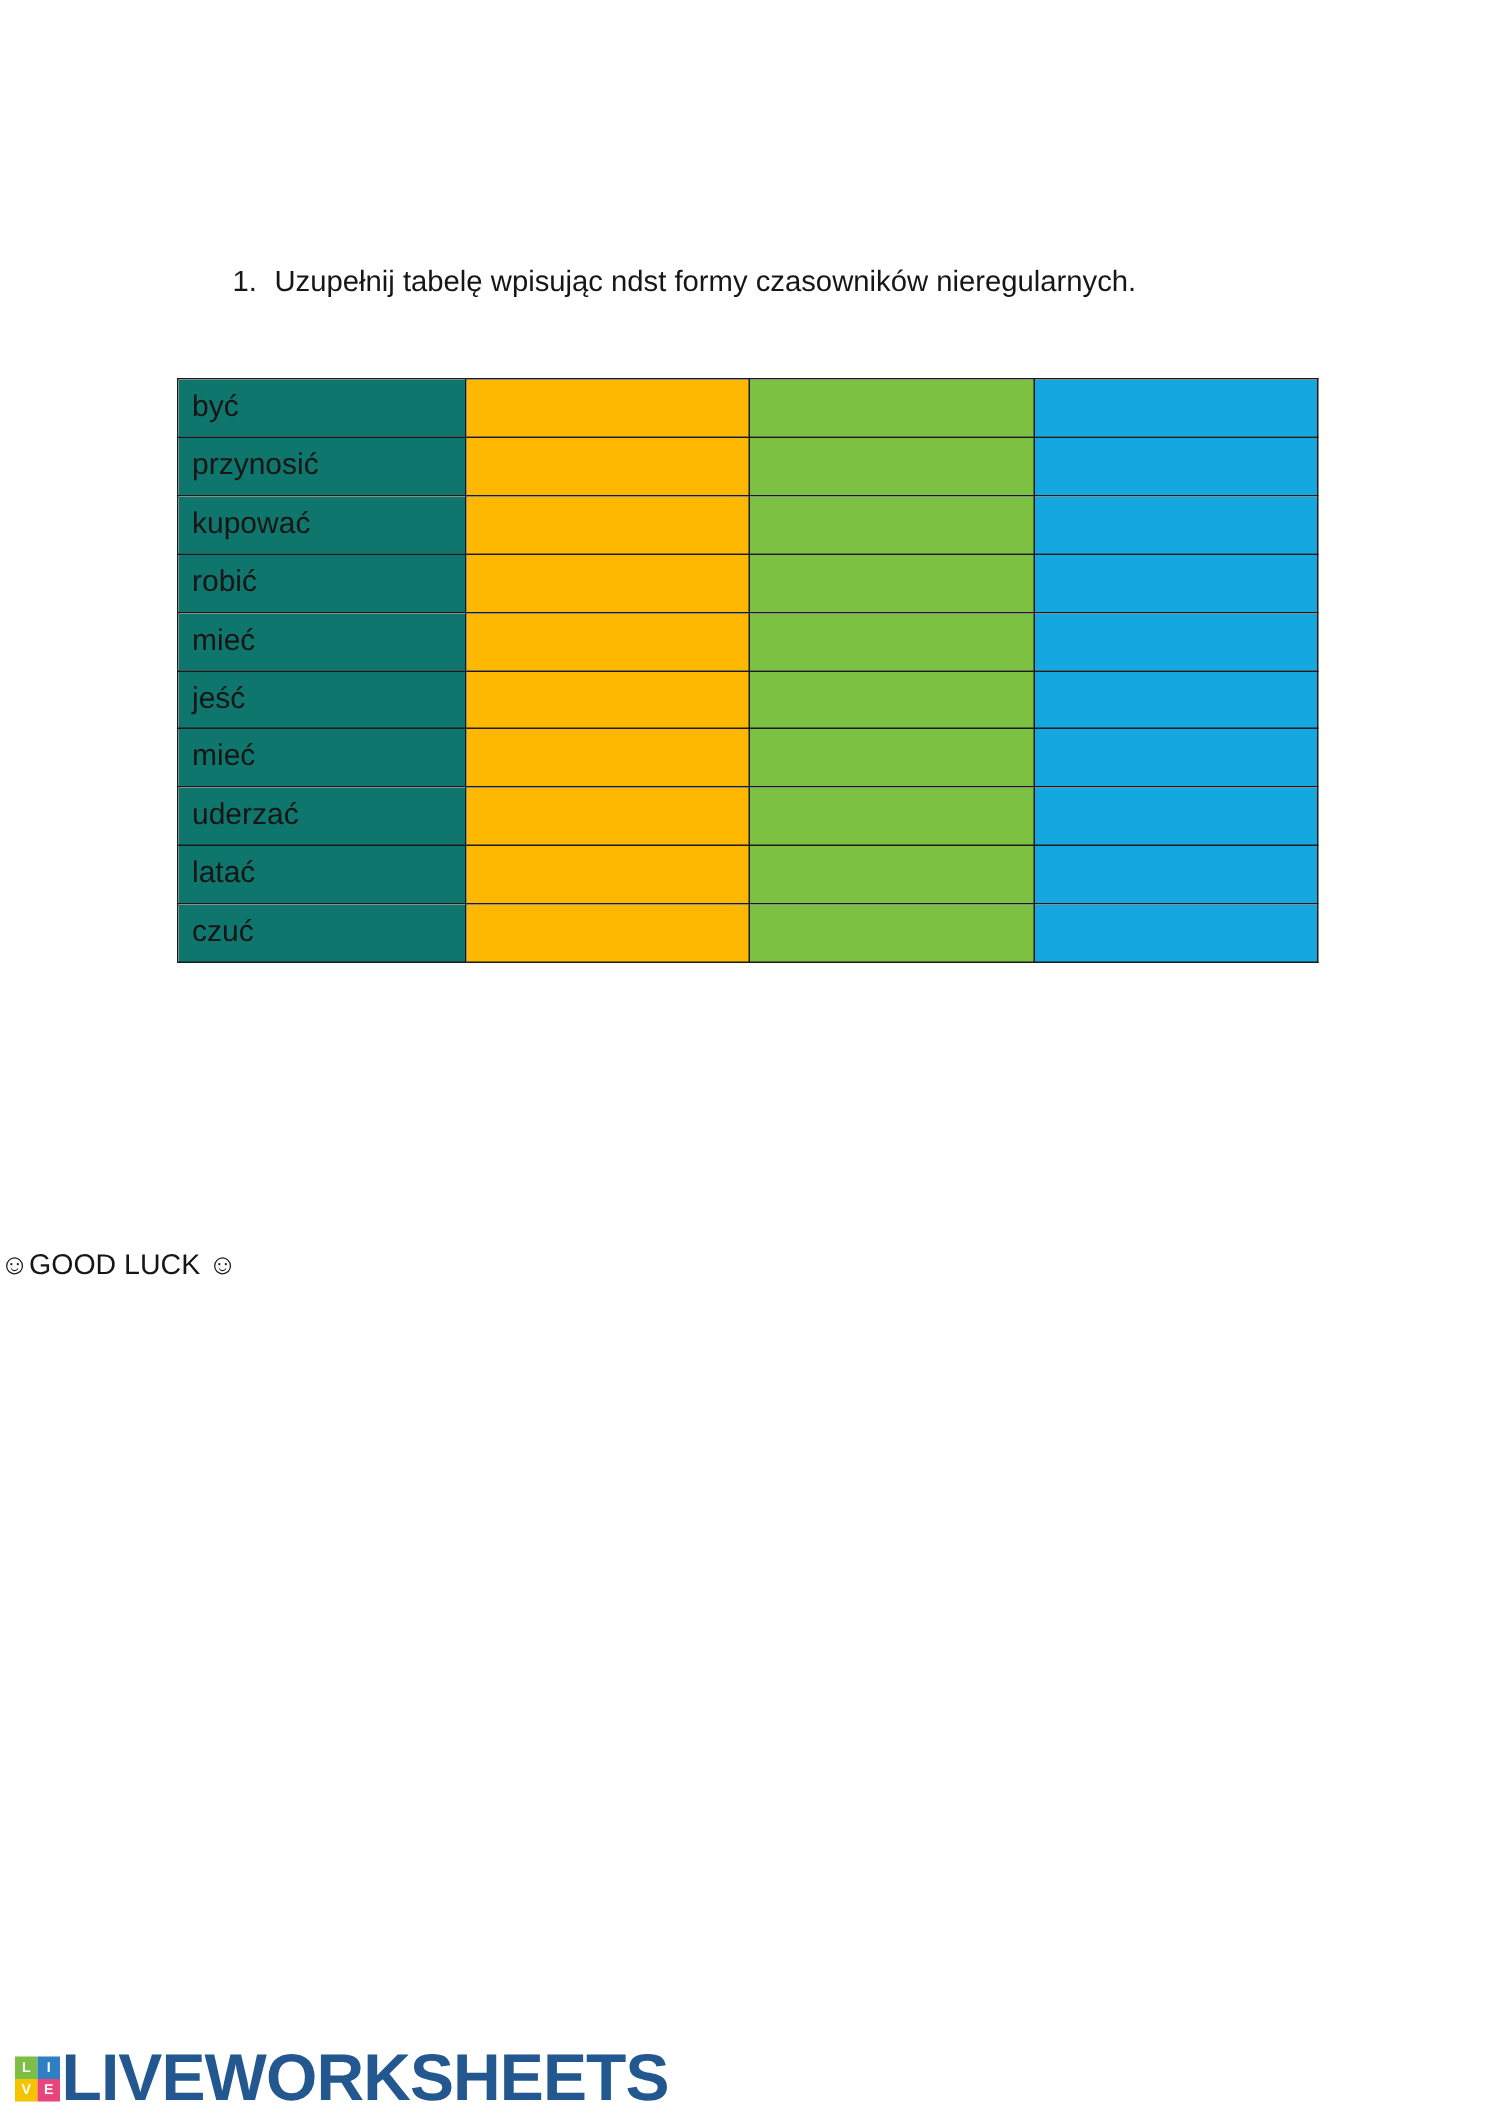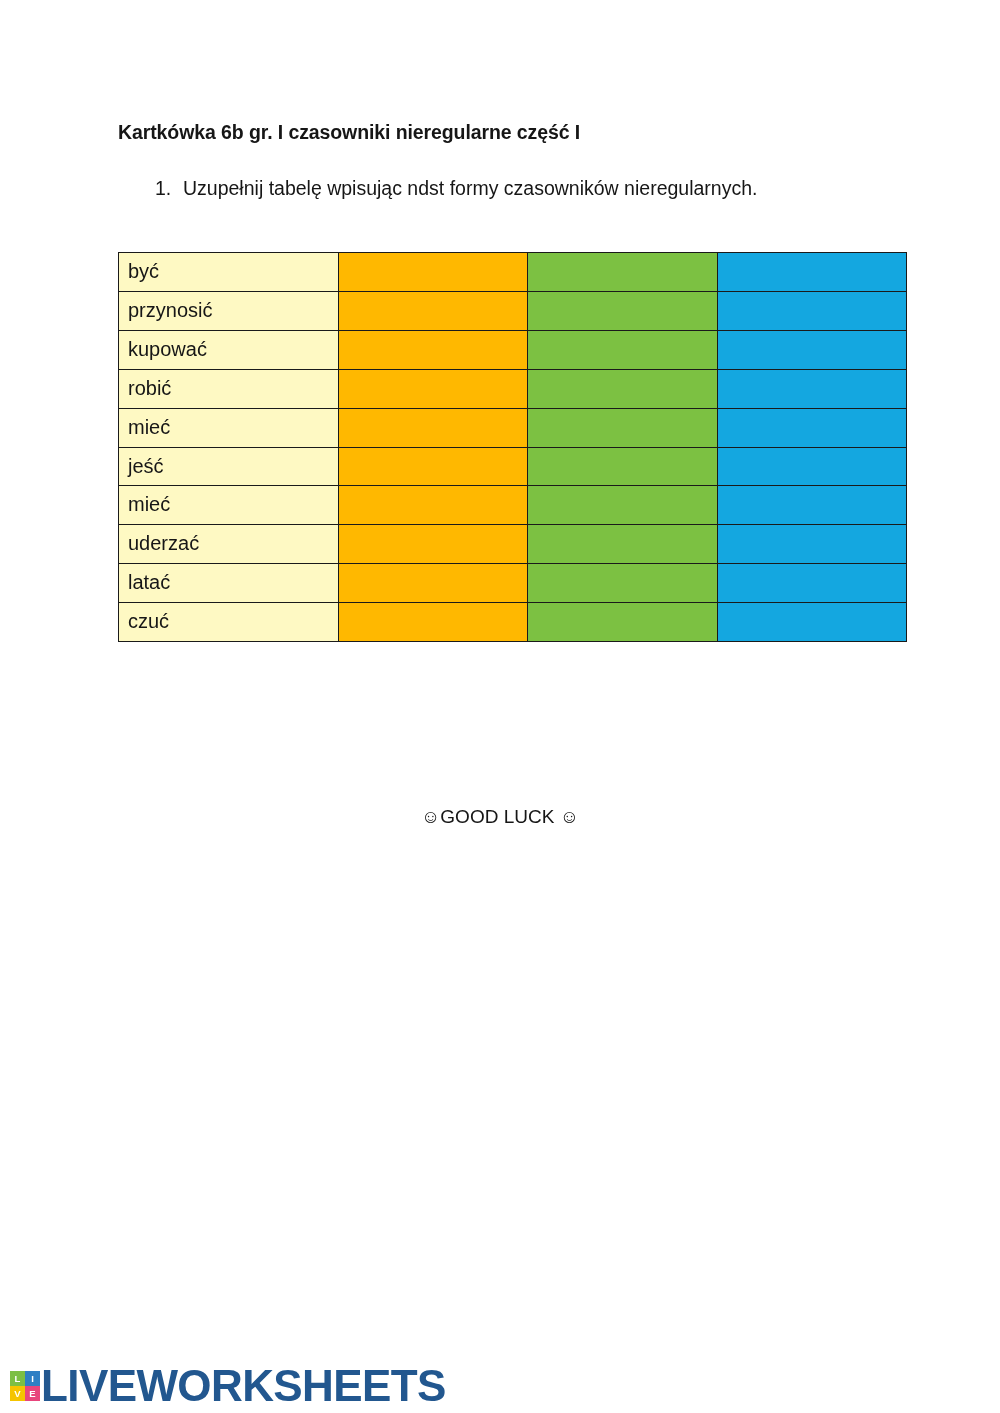--- a/index.html
+++ b/index.html
@@ -67,41 +67,41 @@
     height: 37.9px;
     border: 1.4px solid #1a1a1a;
     padding: 0 0 0 9px;
     font-size: 20px;
     line-height: 37.9px;
     vertical-align: middle;
     box-sizing: border-box;
     overflow: hidden;
     white-space: nowrap;
   }
-  .col-verb   { width: 220px; background: #fef9c3; }
+  .col-verb   { width: 192px; background: #0f766e; }
   .col-form-1 { width: 189px; background: #ffb800; }
   .col-form-2 { width: 190px; background: #7cc142; }
   .col-form-3 { width: 189px; background: #14a7e0; }
 
   
   .grading-scale {
     position: absolute;
     left: 214px;
     top: 675px;
     font-size: 18px;
     white-space: pre;
   }
 
   
   .good-luck {
     position: absolute;
     left: 0;
-    top: 806px;
+    top: 833px;
     width: 1000px;
-    text-align: center;
+    text-align: left;
     font-size: 19px;
   }
   .smiley {
     font-size: 19px;
     vertical-align: baseline;
   }
 
   
   .lw-logo {
     position: absolute;
@@ -138,21 +138,20 @@
     letter-spacing: -0.6px;
     line-height: 30px;
     margin-left: 1px;
   }
 </style>
 </head>
 <body>
 
 <div class="page">
 
-  <div class="worksheet-title">Kartkówka 6b gr. I  czasowniki nieregularne część I</div>
 
   <div class="instruction">
     <span class="instruction-number">1.</span>
     <span class="instruction-text">Uzupełnij tabelę wpisując ndst formy czasowników nieregularnych.</span>
   </div>
 
   <table class="verb-table">
     <colgroup>
       <col class="col-verb">
       <col class="col-form-1">

